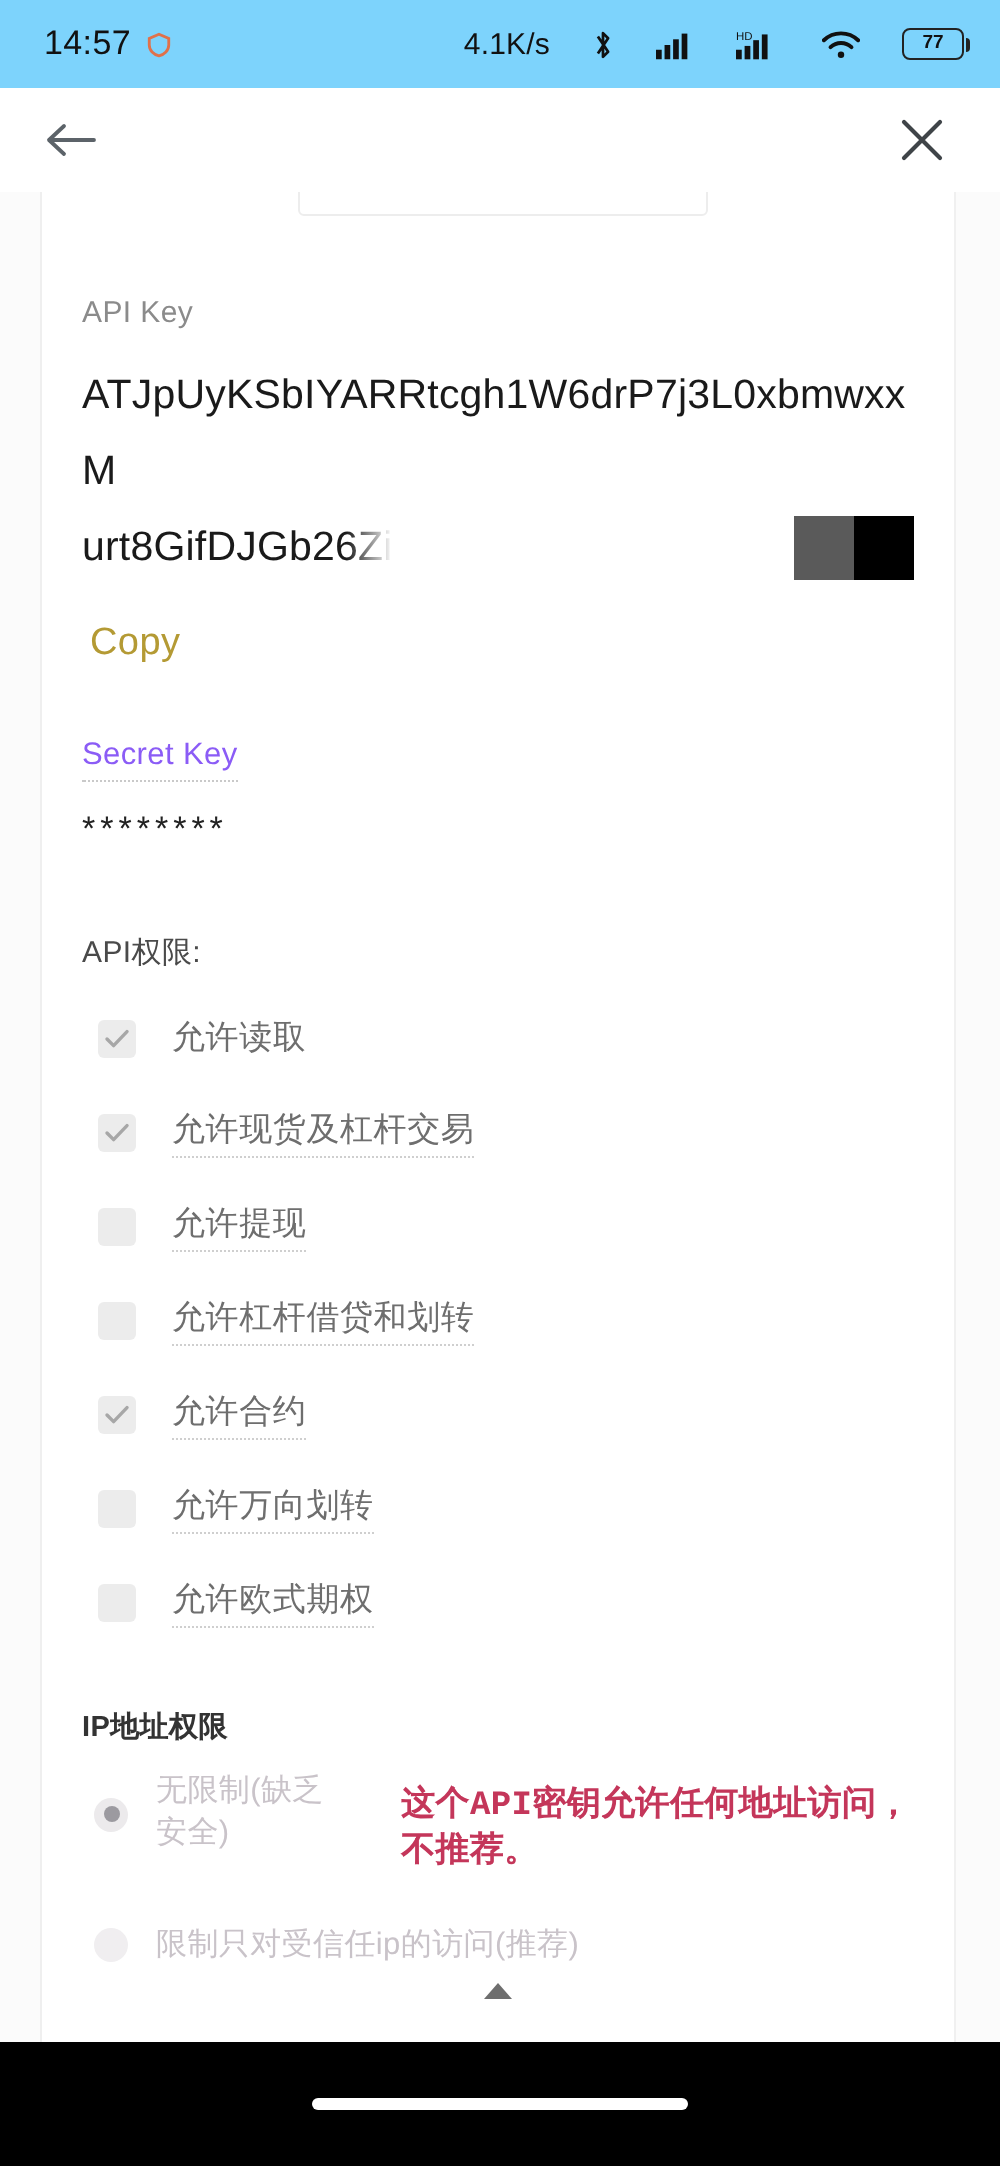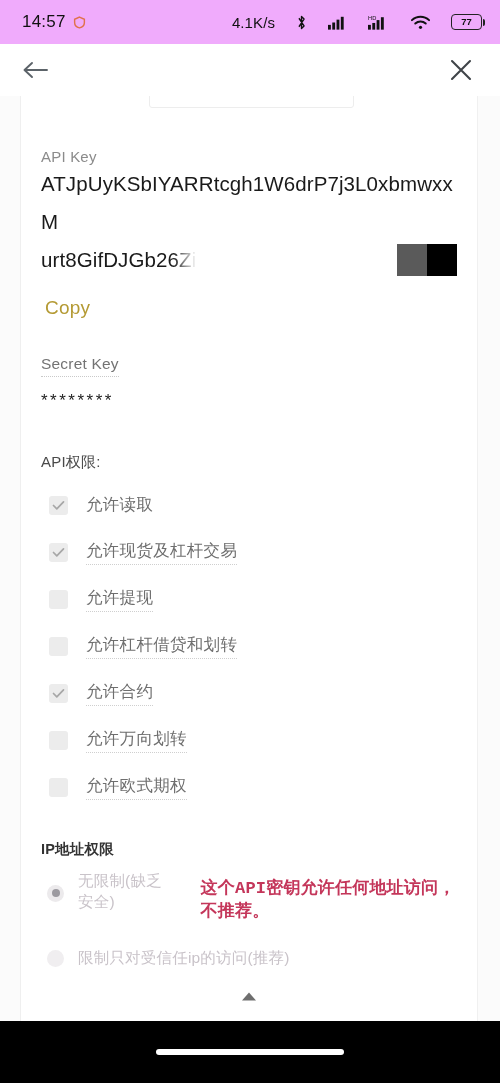--- a/index.html
+++ b/index.html
@@ -7,21 +7,21 @@
     width:500px; height:1083px;
     background:#ffffff;
     font-family:"Liberation Sans", sans-serif;
     overflow:hidden;
   }
   .phone { position:relative; width:500px; height:1083px; background:#ffffff; }
 
   
   .statusbar {
     height:44px; display:flex; align-items:center;
-    padding:0 18px 0 22px; background:#f0abfc;
+    padding:0 18px 0 22px; background:#7dd3fc;
   }
   .sb-left { display:flex; align-items:center; gap:7px; }
   .sb-time { font-size:17px; color:#111; letter-spacing:.2px; }
   .sb-shield { width:13px; height:13px; }
   .sb-right { margin-left:auto; display:flex; align-items:center; gap:21px; }
   .sb-net { font-size:15px; color:#111; letter-spacing:.1px; }
   .sb-ico { display:inline-flex; align-items:center; }
   .battery {
     position:relative; width:31px; height:16px; border:1.6px solid #222;
     border-radius:4px; display:flex; align-items:center; justify-content:center;
@@ -51,40 +51,40 @@
     position:absolute; left:128px; top:-34px; width:205px; height:46px;
     border:1px solid #ededed; border-radius:3px; background:#fff;
   }
 
   .sect { padding:0 20px; }
 
   .field-label {
     font-size:15px; color:#8b8b8b; margin-top:52px; letter-spacing:.2px;
   }
   .apikey {
-    font-size:20.5px; color:#1a1a1a; line-height:1.85; 
+    font-size:20.5px; color:#1a1a1a; line-height:1.85; margin-top:14px;
     letter-spacing:.1px; word-break:break-all;
   }
   .apikey-row2 { position:relative; display:flex; align-items:center;justify-content:space-between; }
   .apikey-line2 { position:relative; display:inline-block; }
   .apikey-line2:after {
     content:""; position:absolute; right:-2px; top:0; bottom:0; width:30px;
     background:linear-gradient(to right, rgba(255,255,255,0), #ffffff 78%);
   }
   .redact { display:flex; margin-left:58px; }
   .redact .g { width:30px; height:32px; background:#5a5a5a; }
   .redact .b { width:30px; height:32px; background:#000000; }
 
   .copy-btn {
     display:inline-block; margin-top:18px; margin-left:4px;
     font-size:19px; color:#b49a34; cursor:pointer; letter-spacing:.2px;
   }
 
   .secret-label {
-    font-size:15.5px; color:#737373; margin-top:36px;
+    font-size:15.5px; color:#8b5cf6; margin-top:36px;
     display:inline-block; padding-bottom:3px;
     border-bottom:1px dotted #c9c9c9; letter-spacing:.2px;
   }
   .secret-value {
     font-size:17px; color:#222; margin-top:14px; letter-spacing:2.5px;
     font-family:"Liberation Sans", sans-serif;
   }
 
   .perm-title { font-size:15px; color:#4a4a4a; margin-top:42px; letter-spacing:.2px; }
 

